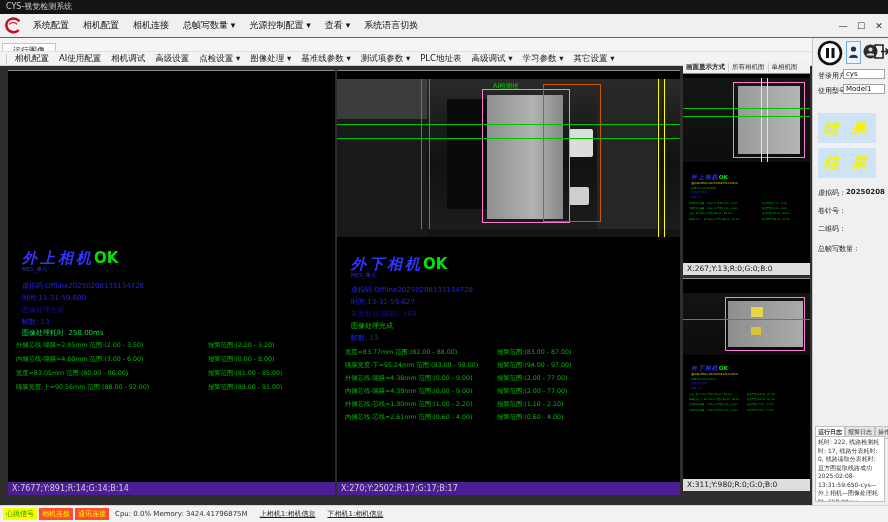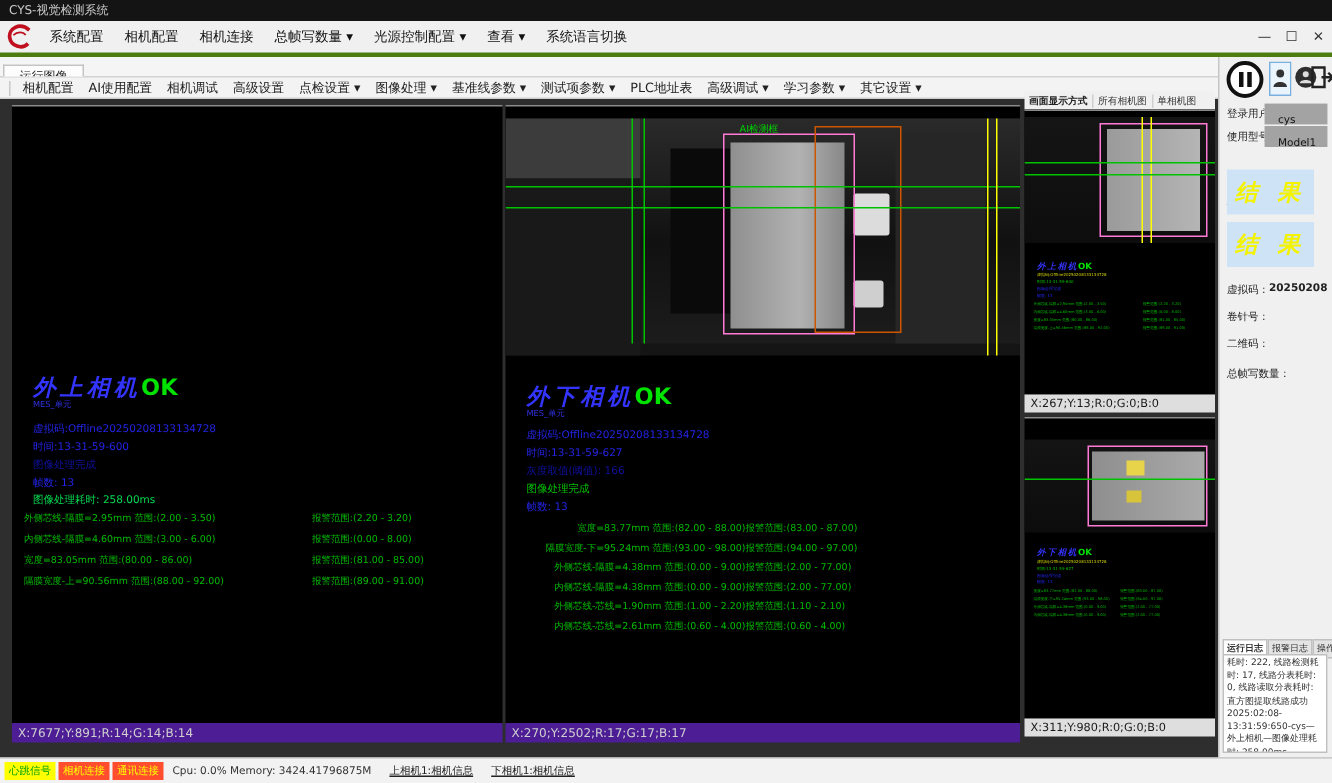--- a/index.html
+++ b/index.html
@@ -1,35 +1,35 @@
 <!DOCTYPE html>
 <html><head>
 <meta charset="utf-8">
 <style>
   * { margin:0; padding:0; box-sizing:border-box; }
   html,body { width:888px; height:522px; overflow:hidden; }
   body { font-family:"DejaVu Sans","Liberation Sans",sans-serif; background:#2e2e2e; position:relative; }
 
   
   .titlebar { position:absolute; top:0; left:0; width:888px; height:14px; background:#141414; color:#c9c9c9; font-size:8px; line-height:14px; padding-left:6px; }
-  .menubar  { position:absolute; top:14px; left:0; width:888px; height:24px; background:#f0f0f0; border-bottom:3px solid #4d7c0f; display:flex; align-items:center; }
+  .menubar  { position:absolute; top:14px; left:0; width:888px; height:24px; background:#f0f0f0; border-bottom:1px solid #4d7c0f; display:flex; align-items:center; }
   .logo { width:18px; height:18px; margin:0 4px 0 4px; }
   .menu-item { font-size:9px; color:#111; padding:4px 7px; white-space:nowrap; cursor:default; }
   .win-controls { margin-left:auto; display:flex; }
   .win-btn { width:18px; height:16px; font-size:9px; color:#333; text-align:center; line-height:16px; }
   .tabrow { position:absolute; top:38px; left:0; width:888px; height:13px; background:#f5f5f5; }
   .run-tab { display:inline-block; margin-left:2px; font-size:8px; padding:1px 10px 0 10px; background:#fdfdfd; border:1px solid #c4c4c4; border-bottom:none; color:#222; }
   .toolbar { position:absolute; top:51px; left:0; width:888px; height:15px; background:#f3f3f3; border-top:1px solid #e2e2e2; border-bottom:1px solid #cfcfcf; display:flex; align-items:center; padding-left:6px; }
   .tool-item { font-size:8.5px; color:#222; padding:1px 5px; white-space:nowrap; }
   .tool-sep { width:1px; height:10px; background:#c8c8c8; margin-right:3px; }
 
   
   .panel { position:absolute; background:#000; border-top:1px solid #8a8a8a; overflow:hidden; }
   .panel-left { left:8px; top:70px; width:327px; height:412px; }
-  .panel-mid  { left:337px; top:70px; width:343px; height:412px;text-align:right; }
+  .panel-mid  { left:337px; top:70px; width:343px; height:412px; }
   .coordbar { position:absolute; font-size:8px; color:#cfcfcf; background:#4c1d95; height:13px; line-height:13px; padding-left:4px; }
   .coordbar.light { background:#dedede; color:#1a1a1a; font-size:7.5px; height:12px; line-height:12px; }
 
   .img-area { position:absolute; left:0; top:8px; width:100%; height:158px; background:linear-gradient(180deg,#101010,#1d1d1d 30%,#141414); }
   .ov { position:absolute; }
 
   
   .camblock { position:absolute; width:327px; height:150px; }
   .cam-title { position:absolute; left:14px; top:0; font-size:15px; font-weight:bold; letter-spacing:3px; color:#3434ff; font-style:italic; }
   .cam-ok { position:absolute; left:86px; top:0; font-size:15px; font-weight:bold; color:#00e200; }
@@ -48,21 +48,21 @@
   .panel-mini-b { left:683px; top:278px; width:127px; height:201px; }
   .mini-scale { position:absolute; transform:scale(0.38); transform-origin:0 0; width:327px; height:160px; }
   .rp-header { position:absolute; left:683px; top:61px; width:127px; height:12px; background:#f0f0f0; display:flex; align-items:center; }
   .rp-label { font-size:6.5px; font-weight:bold; color:#222; padding:0 3px; white-space:nowrap; }
   .rp-tab { font-size:6.5px; color:#333; padding:0 3px; border-left:1px solid #cfcfcf; white-space:nowrap; }
 
   
   .sidebar { position:absolute; left:812px; top:38px; width:76px; height:467px; background:#f0f0f0; border-left:1px solid #c6c6c6; }
   .sb-btn { position:absolute; cursor:pointer; }
   .sb-field-label { position:absolute; font-size:7px; color:#222; white-space:nowrap; }
-  .sb-input { position:absolute; width:42px; height:10px; background:#fff; border:7px solid #a3a3a3; font-size:7px; line-height:9px; padding-left:2px; color:#111; }
+  .sb-input { position:absolute; width:42px; height:10px; background:#fff; border:1px solid #a3a3a3; font-size:7px; line-height:9px; padding-left:2px; color:#111; }
   .result-box { position:absolute; left:5px; width:58px; height:30px; background:#cfe3f6; color:#f3f300; font-size:15px; font-weight:bold; font-style:italic; letter-spacing:4px; text-align:center; line-height:30px; }
   .log-tabs { position:absolute; left:2px; top:388px; display:flex; }
   .log-tab { font-size:6px; padding:1px 2px; border:1px solid #c0c0c0; background:#e4e4e4; color:#333; white-space:nowrap; }
   .log-tab.active { background:#fff; font-weight:bold; }
   .log-box { position:absolute; left:2px; top:398px; width:70px; height:66px; background:#fff; border:1px solid #c0c0c0; font-size:6px; line-height:8.5px; color:#333; padding:1px 2px; overflow:hidden; }
 
   
   .statusbar { position:absolute; left:0; top:505px; width:888px; height:17px; background:#f2f2f2; border-top:1px solid #d6d6d6; display:flex; align-items:center; padding-left:3px; }
   .badge { font-size:7px; padding:1px 3px; margin-right:2px; white-space:nowrap; }
   .badge-heartbeat { background:#ffff00; color:#00a000; }

